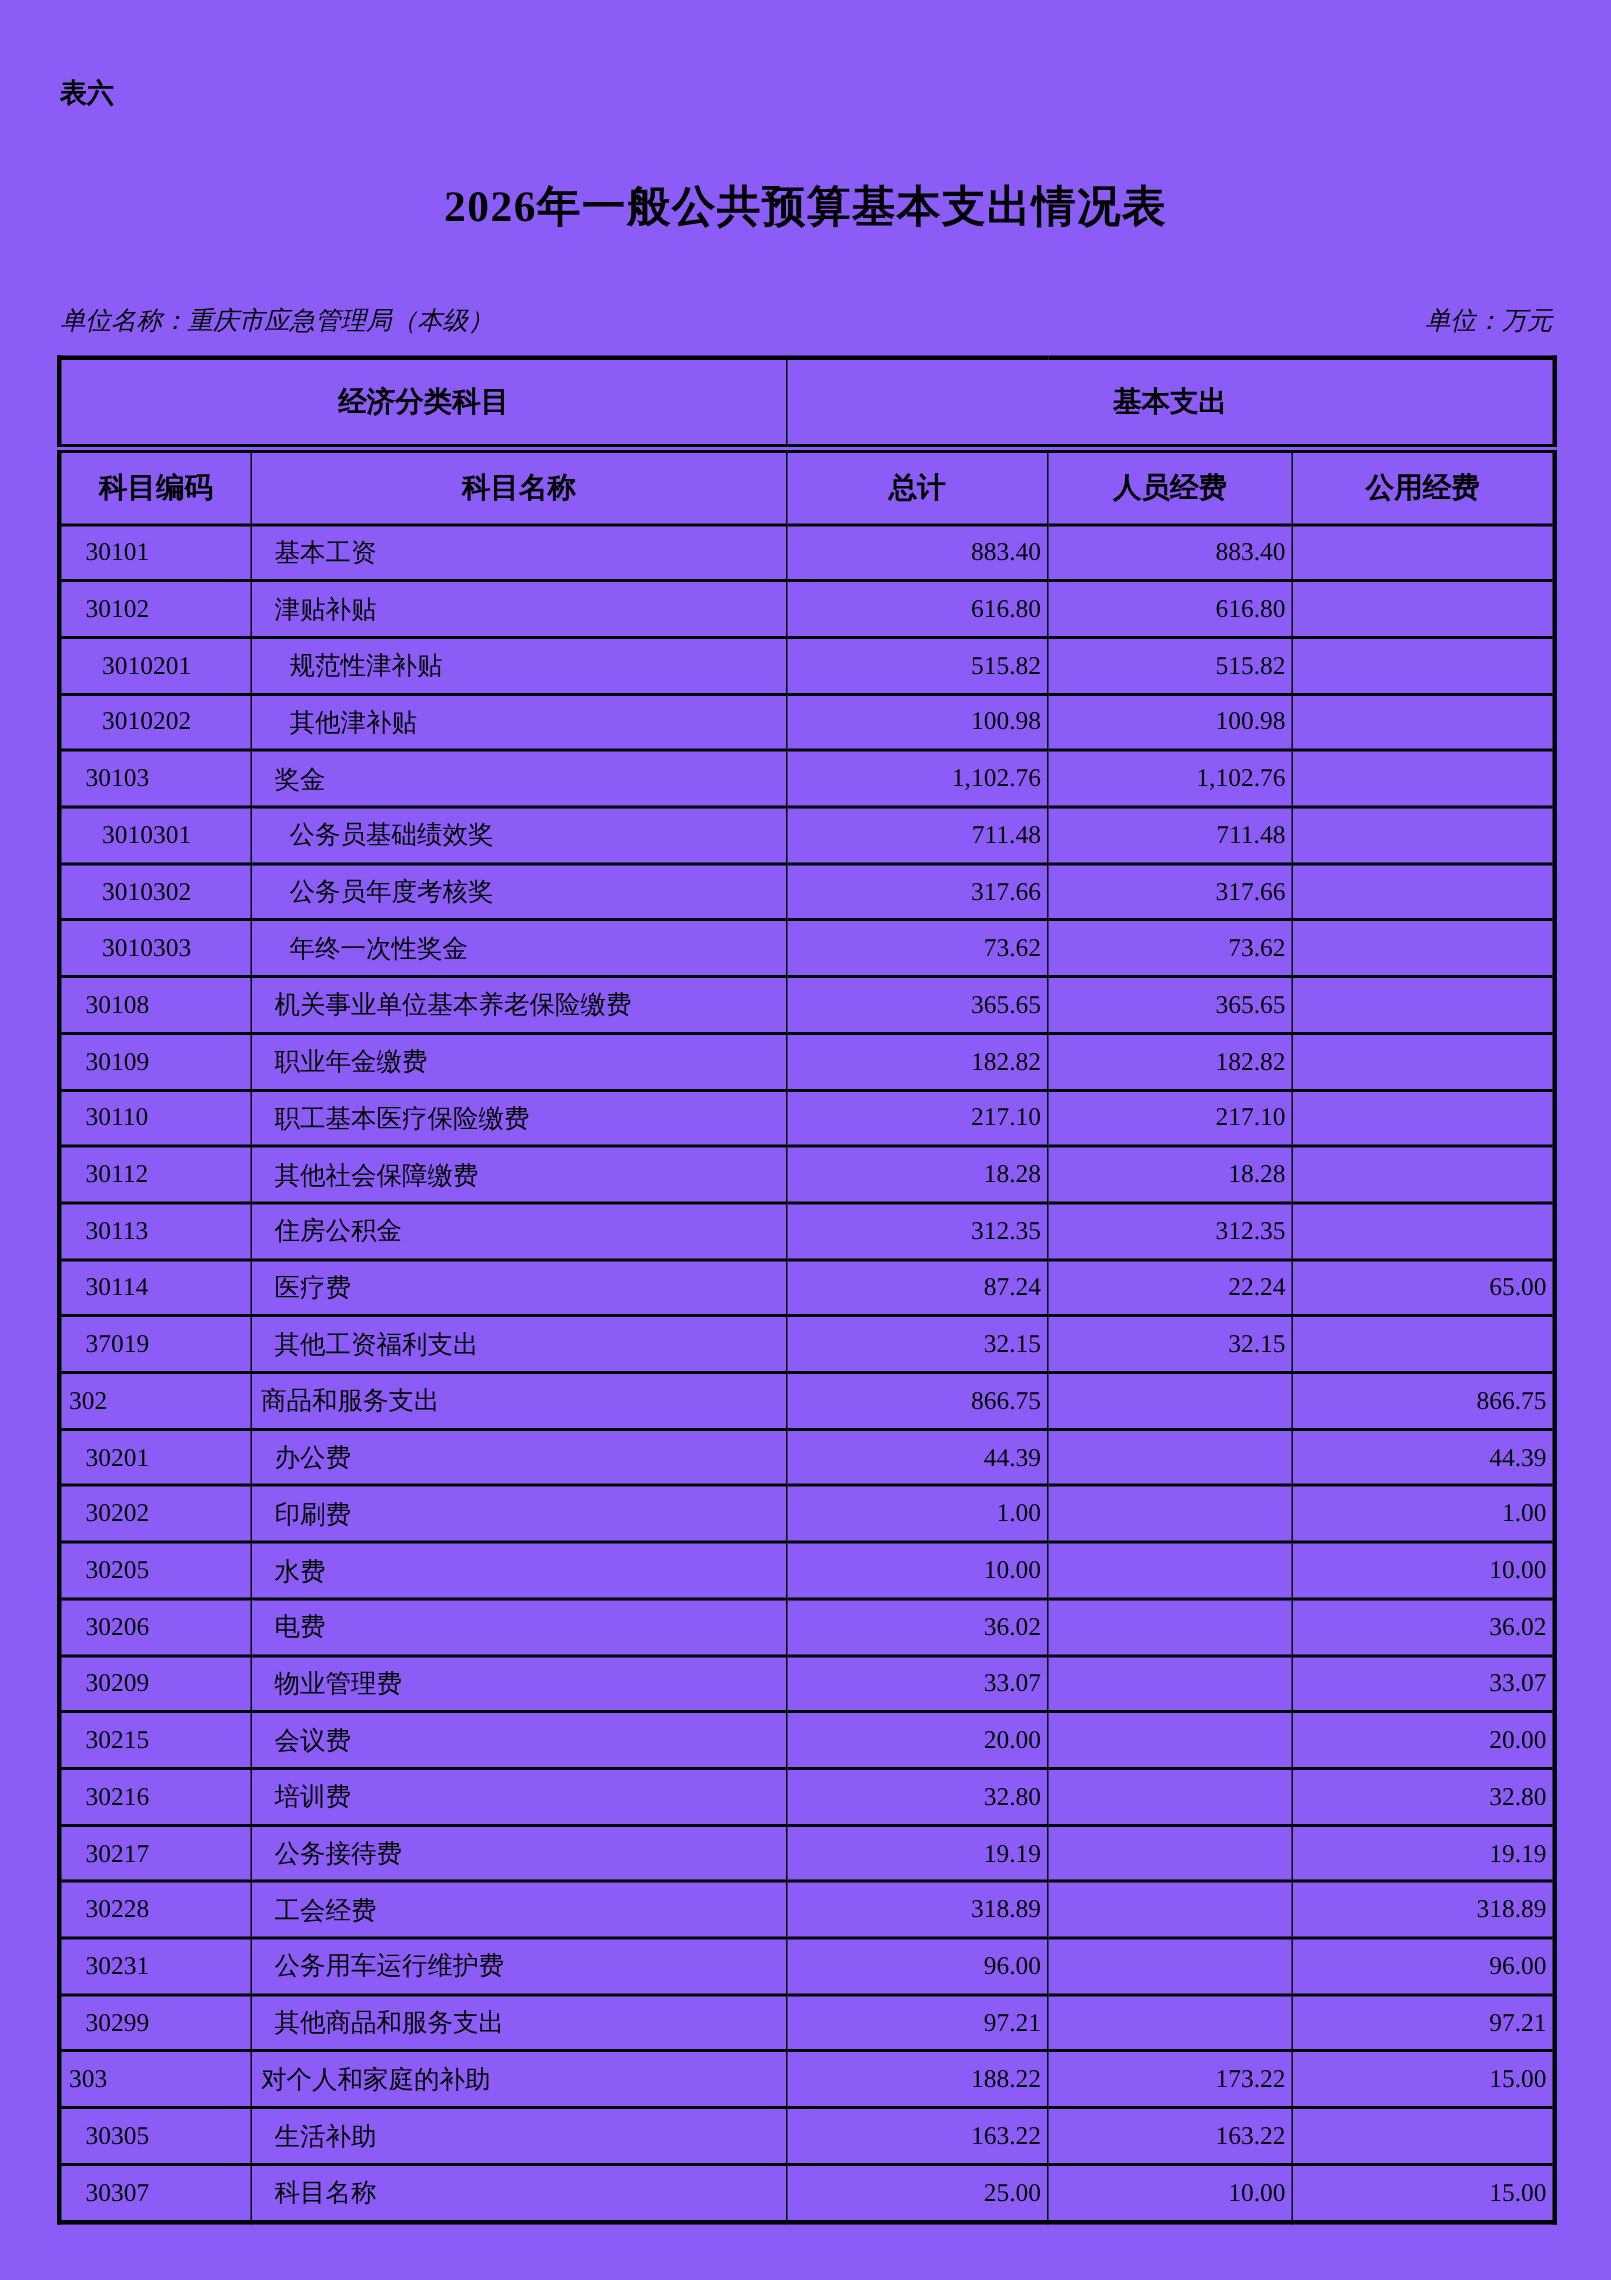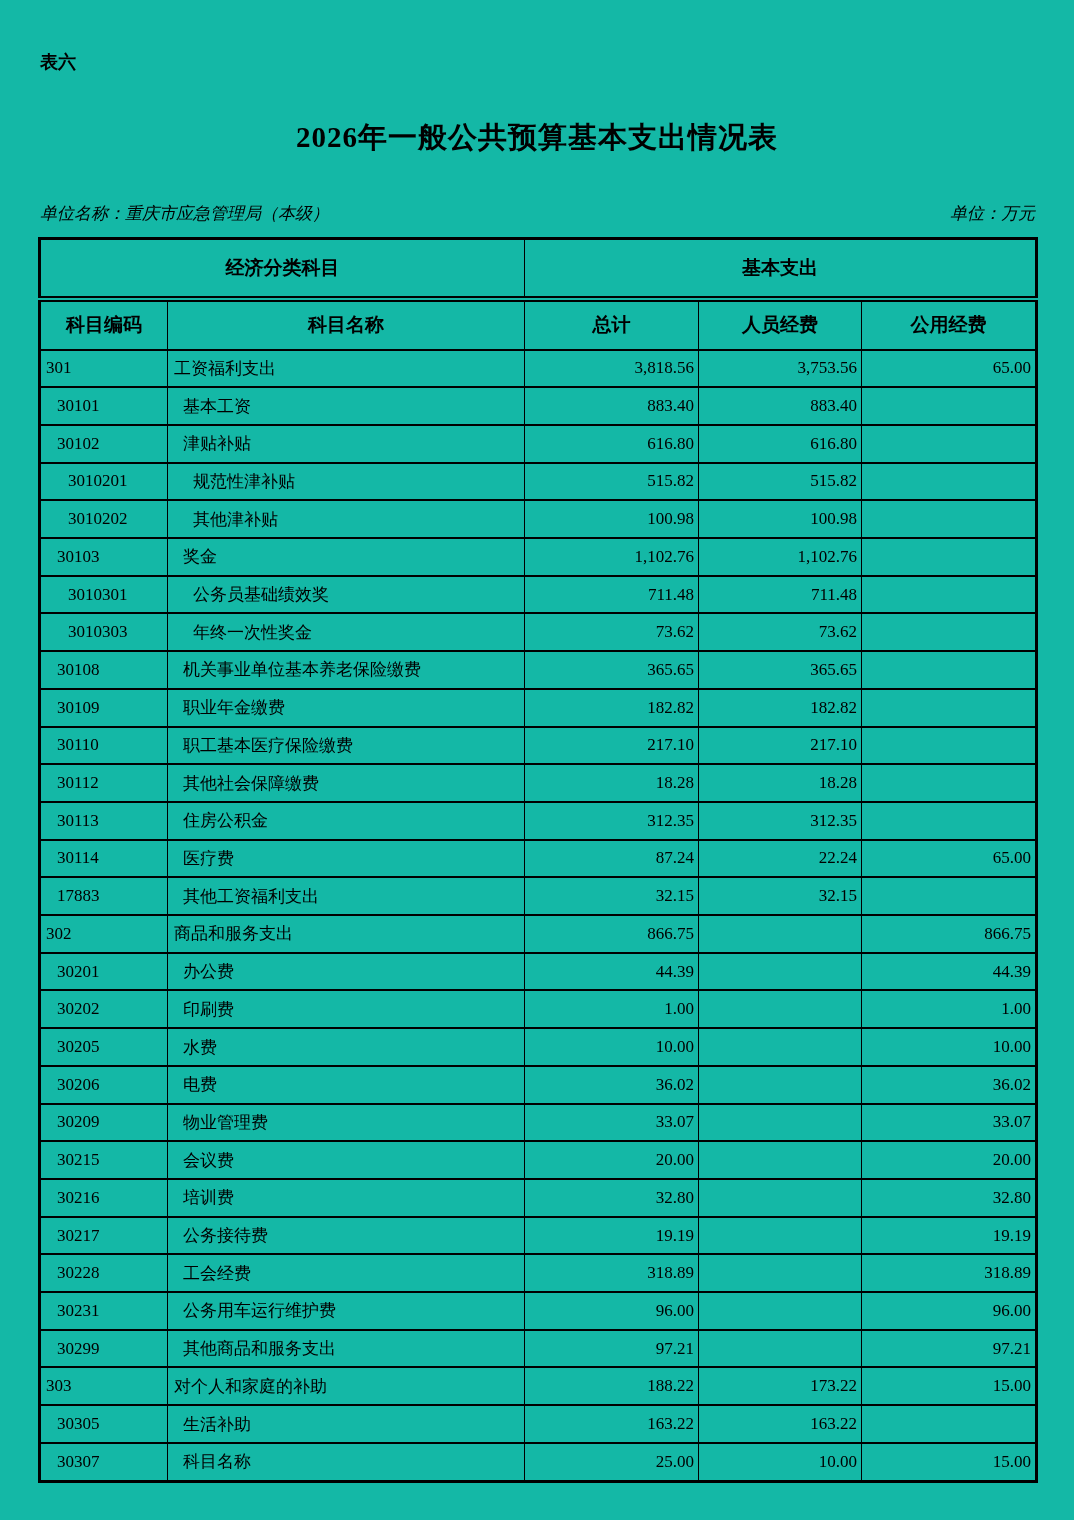--- a/index.html
+++ b/index.html
@@ -5,21 +5,21 @@
   * { margin: 0; padding: 0; box-sizing: border-box; }
   html, body { background: #ffffff; }
   body {
     width: 1074px; height: 1520px;
     font-family: "Liberation Serif", serif;
     color: #000;
   }
   .page {
     position: relative;
     width: 1074px; height: 1520px;
-    background: #14b8a6;
+    background: #8b5cf6;
     overflow: hidden;
   }
   .corner {
     position: absolute; top: 50px; left: 40px;
     font-family: "Liberation Sans", sans-serif;
     font-weight: bold; font-size: 18px;
   }
   .title {
     position: absolute; top: 118px; left: 0; width: 100%;
     text-align: center;
@@ -91,27 +91,20 @@
       </tr>
       <tr class="cols-row">
         <th>科目编码</th>
         <th>科目名称</th>
         <th>总计</th>
         <th>人员经费</th>
         <th>公用经费</th>
       </tr>
     </thead>
     <tbody id="table-body">
-    <tr>
-          <td class="code lv0">301</td>
-          <td class="name lv0">工资福利支出</td>
-          <td class="num">3,818.56</td>
-          <td class="num">3,753.56</td>
-          <td class="num">65.00</td>
-        </tr>
         <tr>
           <td class="code lv1">30101</td>
           <td class="name lv1">基本工资</td>
           <td class="num">883.40</td>
           <td class="num">883.40</td>
           <td class="num"></td>
         </tr>
         <tr>
           <td class="code lv1">30102</td>
           <td class="name lv1">津贴补贴</td>
@@ -138,20 +131,27 @@
           <td class="name lv1">奖金</td>
           <td class="num">1,102.76</td>
           <td class="num">1,102.76</td>
           <td class="num"></td>
         </tr>
         <tr>
           <td class="code lv2">3010301</td>
           <td class="name lv2">公务员基础绩效奖</td>
           <td class="num">711.48</td>
           <td class="num">711.48</td>
+          <td class="num"></td>
+        </tr>
+        <tr>
+          <td class="code lv2">3010302</td>
+          <td class="name lv2">公务员年度考核奖</td>
+          <td class="num">317.66</td>
+          <td class="num">317.66</td>
           <td class="num"></td>
         </tr>
         <tr>
           <td class="code lv2">3010303</td>
           <td class="name lv2">年终一次性奖金</td>
           <td class="num">73.62</td>
           <td class="num">73.62</td>
           <td class="num"></td>
         </tr>
         <tr>
@@ -190,21 +190,21 @@
           <td class="num"></td>
         </tr>
         <tr>
           <td class="code lv1">30114</td>
           <td class="name lv1">医疗费</td>
           <td class="num">87.24</td>
           <td class="num">22.24</td>
           <td class="num">65.00</td>
         </tr>
         <tr>
-          <td class="code lv1">17883</td>
+          <td class="code lv1">37019</td>
           <td class="name lv1">其他工资福利支出</td>
           <td class="num">32.15</td>
           <td class="num">32.15</td>
           <td class="num"></td>
         </tr>
         <tr>
           <td class="code lv0">302</td>
           <td class="name lv0">商品和服务支出</td>
           <td class="num">866.75</td>
           <td class="num"></td>

